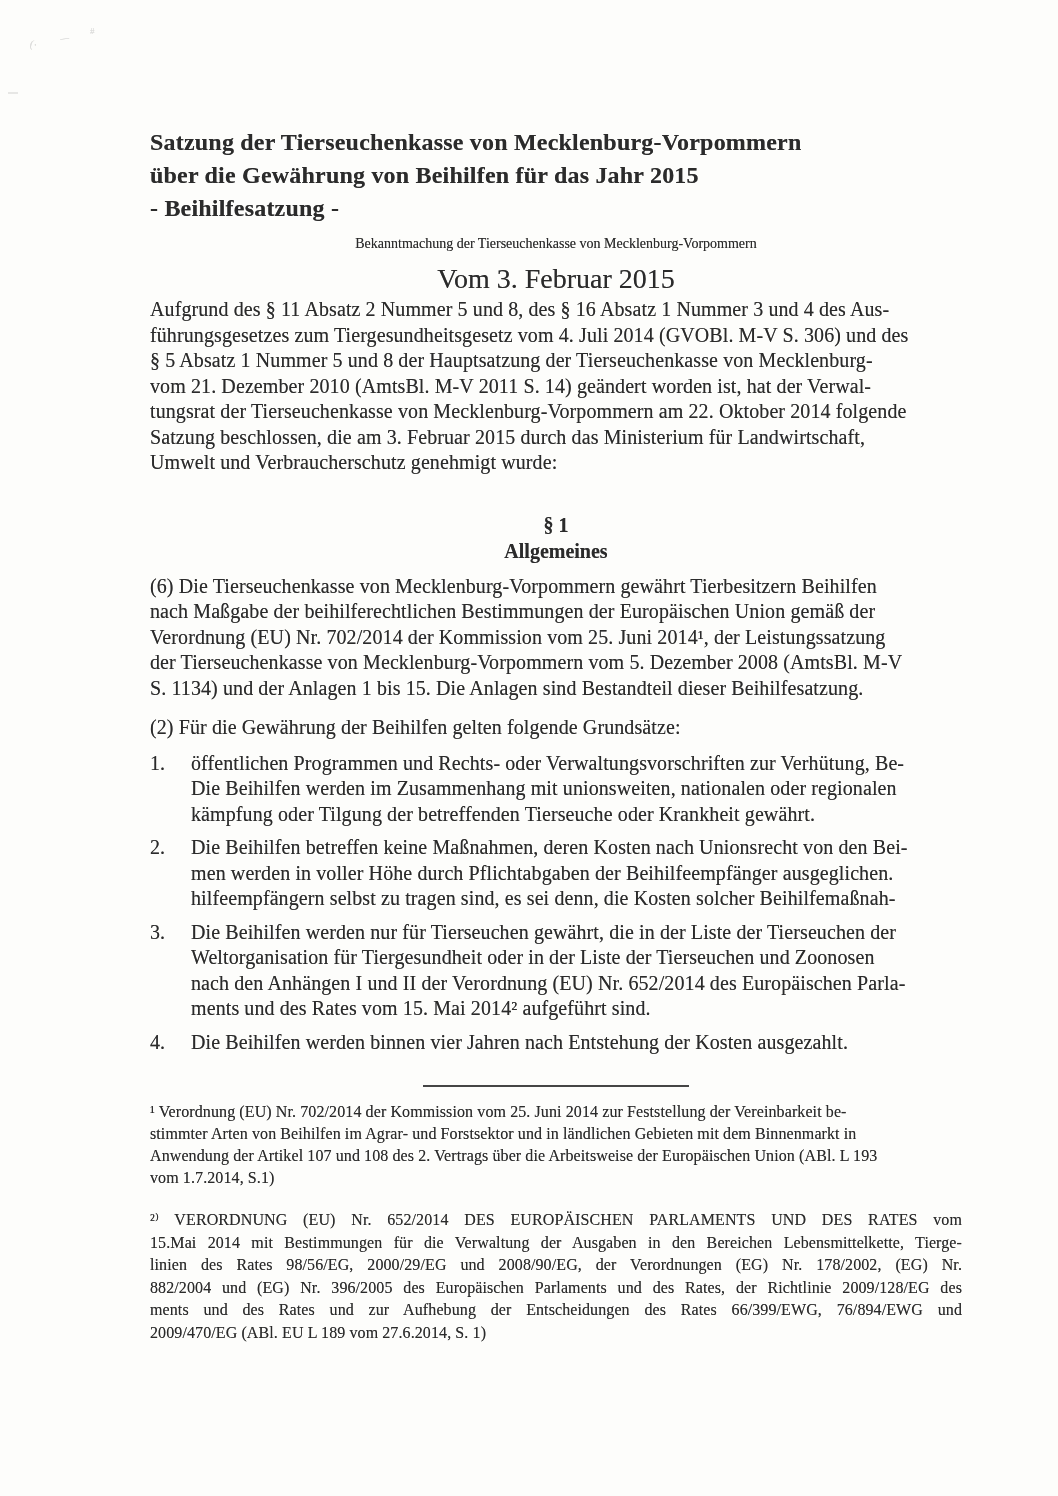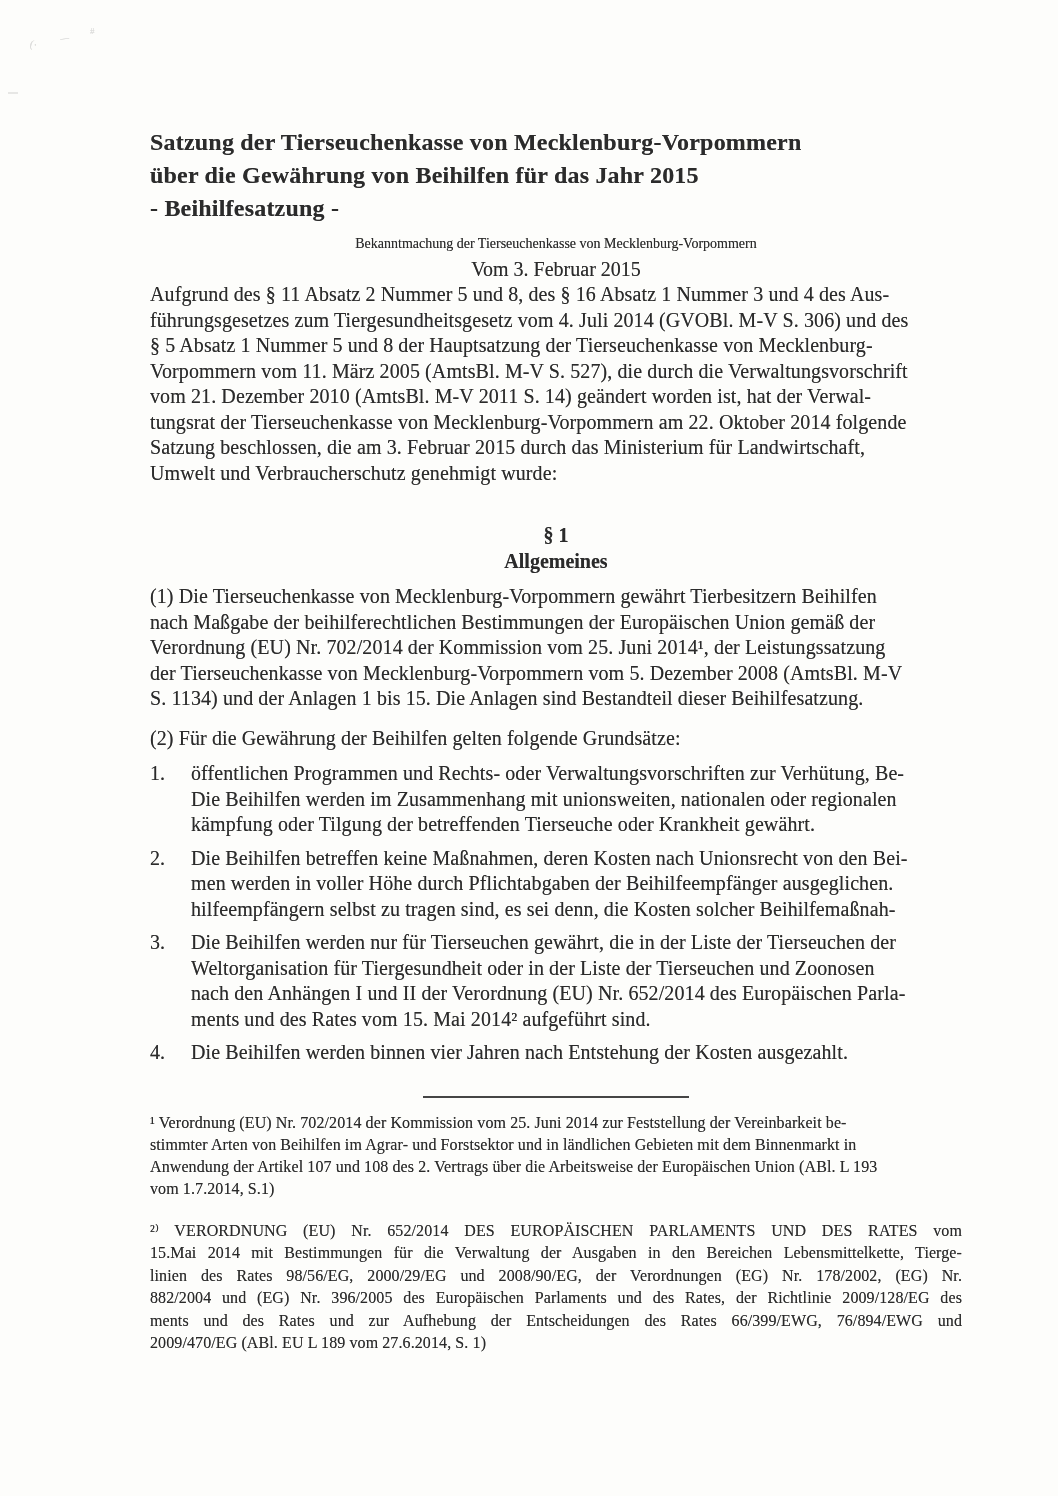--- a/index.html
+++ b/index.html
@@ -24,30 +24,30 @@
     letter-spacing:.2px;
   }
   .announcement{
     text-align:center;
     font-size:14px;
     line-height:26px;
     margin-top:6px;
   }
   .date-line{
     text-align:center;
-    font-size:20px;
+    font-size:28px;
     line-height:25px;
-    margin-top:0;
+    margin-top:9px;
   }
   .para{
     font-size:20px;
     line-height:25.5px;
     letter-spacing:.1px;
   }
-  .preamble{margin-top:0;}
+  .preamble{margin-top:6px;}
   .line{white-space:pre;}
   .section-heading{
     text-align:center;
     font-weight:bold;
     font-size:20px;
     line-height:26px;
     margin-top:36px;
   }
   .para-abs1{margin-top:10px;}
   .para-abs2{margin-top:14px;}
@@ -113,34 +113,33 @@
     </header>
 
     <div class="announcement">Bekanntmachung der Tierseuchenkasse von Mecklenburg-Vorpommern</div>
 
     <div class="date-line">Vom 3. Februar 2015</div>
 
     <div class="para preamble">
         <div class="line">Aufgrund des § 11 Absatz 2 Nummer 5 und 8, des § 16 Absatz 1 Nummer 3 und 4 des Aus-</div>
         <div class="line">führungsgesetzes zum Tiergesundheitsgesetz vom 4. Juli 2014 (GVOBl. M-V S. 306) und des</div>
         <div class="line">§ 5 Absatz 1 Nummer 5 und 8 der Hauptsatzung der Tierseuchenkasse von Mecklenburg-</div>
-        <div class="line">Vorpommern vom 11. März 2005 (AmtsBl. M-V S. 527), die durch die Verwaltungsvorschrift</div>
         <div class="line">vom 21. Dezember 2010 (AmtsBl. M-V 2011 S. 14) geändert worden ist, hat der Verwal-</div>
         <div class="line">tungsrat der Tierseuchenkasse von Mecklenburg-Vorpommern am 22. Oktober 2014 folgende</div>
         <div class="line">Satzung beschlossen, die am 3. Februar 2015 durch das Ministerium für Landwirtschaft,</div>
         <div class="line">Umwelt und Verbraucherschutz genehmigt wurde:</div>
       </div>
 
     <div class="section-heading">
       <div>§ 1</div>
       <div>Allgemeines</div>
     </div>
 
     <div class="para para-abs1">
-        <div class="line">(1) Die Tierseuchenkasse von Mecklenburg-Vorpommern gewährt Tierbesitzern Beihilfen</div>
+        <div class="line">(6) Die Tierseuchenkasse von Mecklenburg-Vorpommern gewährt Tierbesitzern Beihilfen</div>
         <div class="line">nach Maßgabe der beihilferechtlichen Bestimmungen der Europäischen Union gemäß der</div>
         <div class="line">Verordnung (EU) Nr. 702/2014 der Kommission vom 25. Juni 2014¹, der Leistungssatzung</div>
         <div class="line">der Tierseuchenkasse von Mecklenburg-Vorpommern vom 5. Dezember 2008 (AmtsBl. M-V</div>
         <div class="line">S. 1134) und der Anlagen 1 bis 15. Die Anlagen sind Bestandteil dieser Beihilfesatzung.</div>
       </div>
 
     <div class="para para-abs2">
         <div class="line">(2) Für die Gewährung der Beihilfen gelten folgende Grundsätze:</div>
       </div>
 

